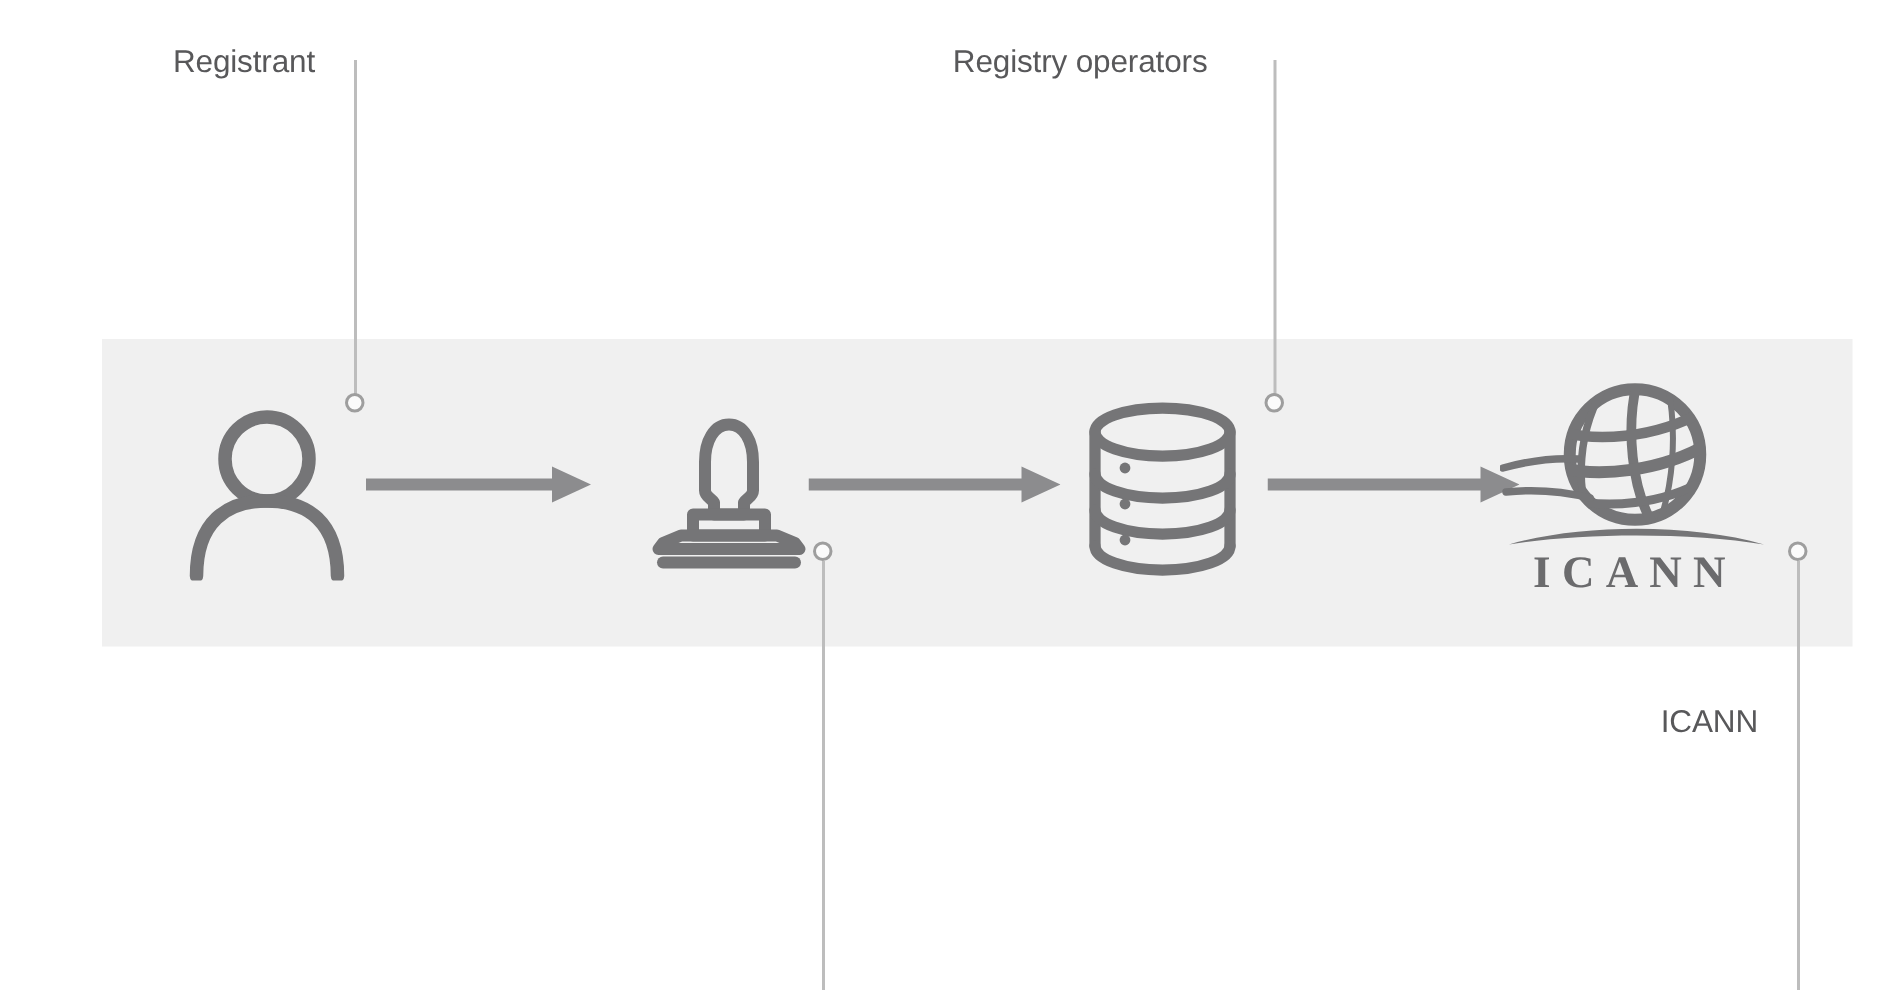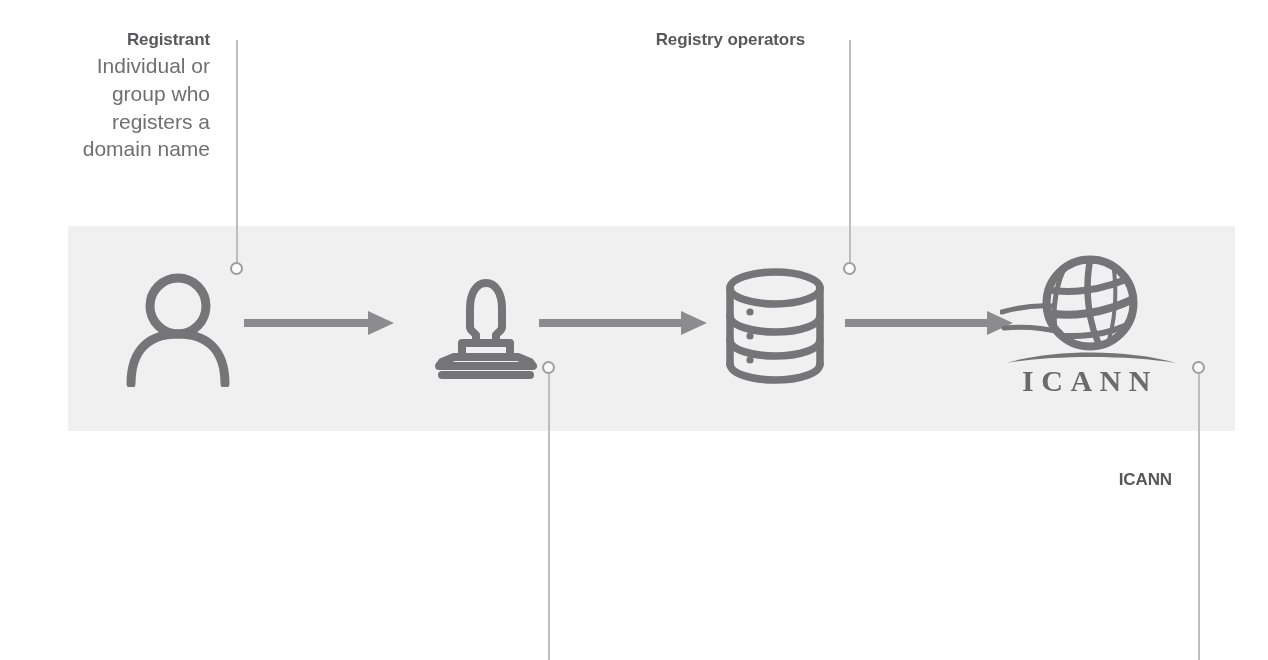--- a/index.html
+++ b/index.html
@@ -45,22 +45,22 @@
     background: #fbfbfb;
     box-sizing: border-box;
   }
 
   
   .label {
     position: absolute;
     box-sizing: border-box;
   }
   .label .title {
-    font-size: 17px;
-    font-weight: bold;
+    font-size: 21px;
+    font-weight: normal;
     color: #58585a;
     line-height: 1.16;
     margin: 0 0 2px 0;
     letter-spacing: -0.1px;
   }
   .label .desc {
     font-size: 21px;
     font-weight: normal;
     color: #6f6f71;
     line-height: 1.33;
@@ -92,24 +92,20 @@
   <div class="node" style="left:843px; top:262px;"></div>
 
   <div class="leader" style="left:548px; top:374px; height:286px;"></div>
   <div class="node" style="left:542px; top:361px;"></div>
 
   <div class="leader" style="left:1198px; top:374px; height:286px;"></div>
   <div class="node" style="left:1192px; top:361px;"></div>
 
   <div class="label align-right" style="left:10px; top:30px; width:200px;">
     <p class="title">Registrant</p>
-    <p class="desc">Individual or
-group who
-registers a
-domain name</p>
   </div>
 
   <div class="label align-right" style="left:455px; top:30px; width:350px;">
     <p class="title">Registry operators</p>
   </div>
 
 
   <div class="label align-right" style="left:830px; top:470px; width:342px;">
     <p class="title">ICANN</p>
   </div>

